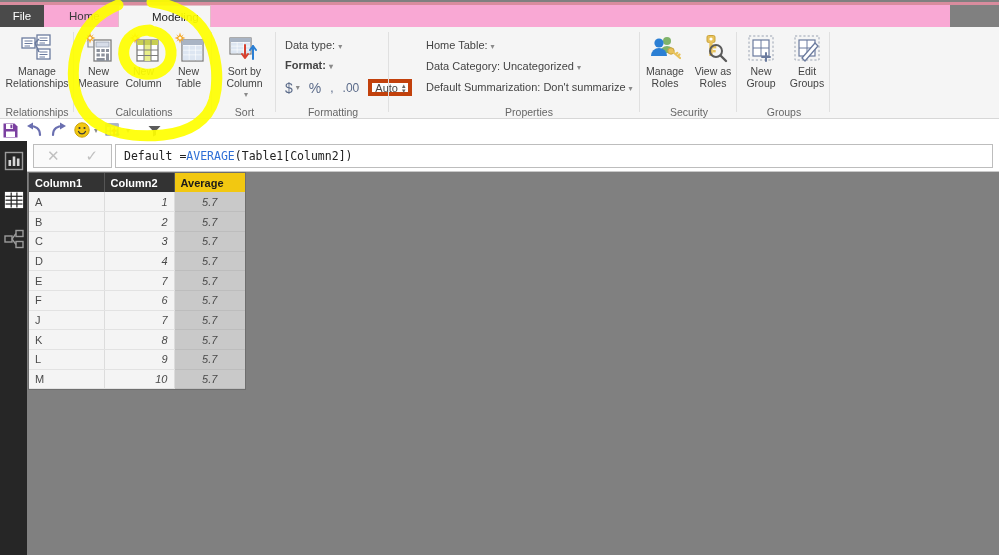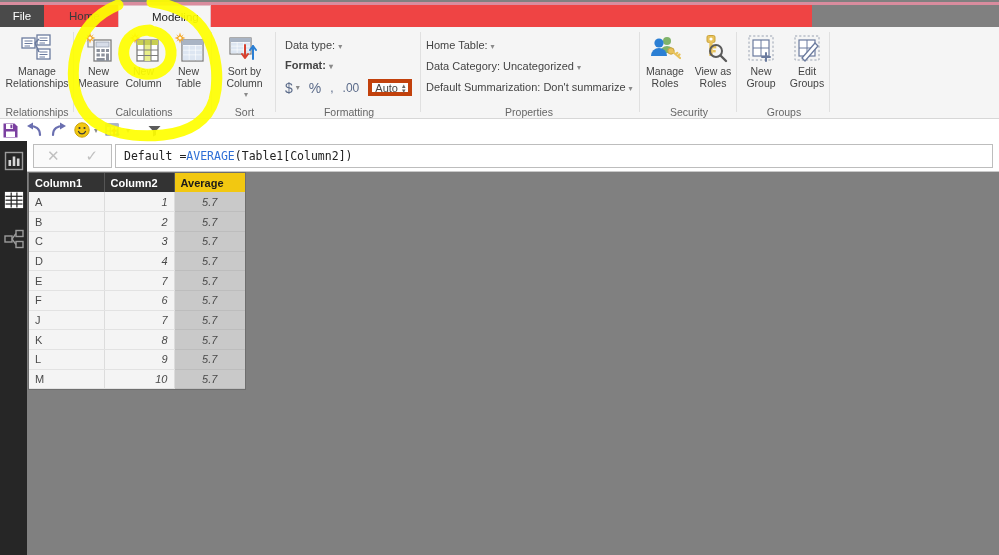--- a/index.html
+++ b/index.html
@@ -9,21 +9,21 @@
     background:#808080;
     font-family:"Liberation Sans", sans-serif;
     font-size:11px; color:#444;
     position:relative;
   }
 
   
   #top-accent { position:absolute; left:0; top:2px; width:999px; height:3px; background:#d98c9e; }
 
   
-  #tabstrip { position:absolute; left:0; top:5px; width:812px; height:22px; background:#ef4444; }
+  #tabstrip { position:absolute; left:0; top:5px; width:950px; height:22px; background:#f9a8d4; }
   #tab-file {
     position:absolute; left:0; top:0; width:44px; height:22px;
     background:#4a4a4a; color:#ffffff; font-size:11.5px;
     display:flex; align-items:center; justify-content:center;
   }
   .ribbon-tab {
     position:absolute; top:0; height:22px; padding:0 11px;
     display:flex; align-items:center; justify-content:center;
     font-size:11.5px; color:#3a3a3a; background:transparent;
   }
@@ -258,21 +258,21 @@
         </svg>
       </span>
       <span class="lbl">Sort by
 Column</span>
       <span class="caret">▾</span>
     </div>
     <div class="glabel">Sort</div>
     <div class="sep"></div>
   </div>
 
-  <div class="rgroup" style="left:277px; width:144px;">
+  <div class="rgroup" style="left:277px; width:112px;">
     <div class="trow" style="top:12px;">
       <span>Data type:</span><span class="caret">▾</span>
     </div>
     <div class="trow" style="top:32px;font-weight:bold;">
       <span>Format:</span><span class="caret">▾</span>
     </div>
     <div class="fmtbar">
       <span class="fmtbtn">$</span>
       <span class="caret" style="margin-left:-6px;">▾</span>
       <span class="fmtbtn">%</span>

